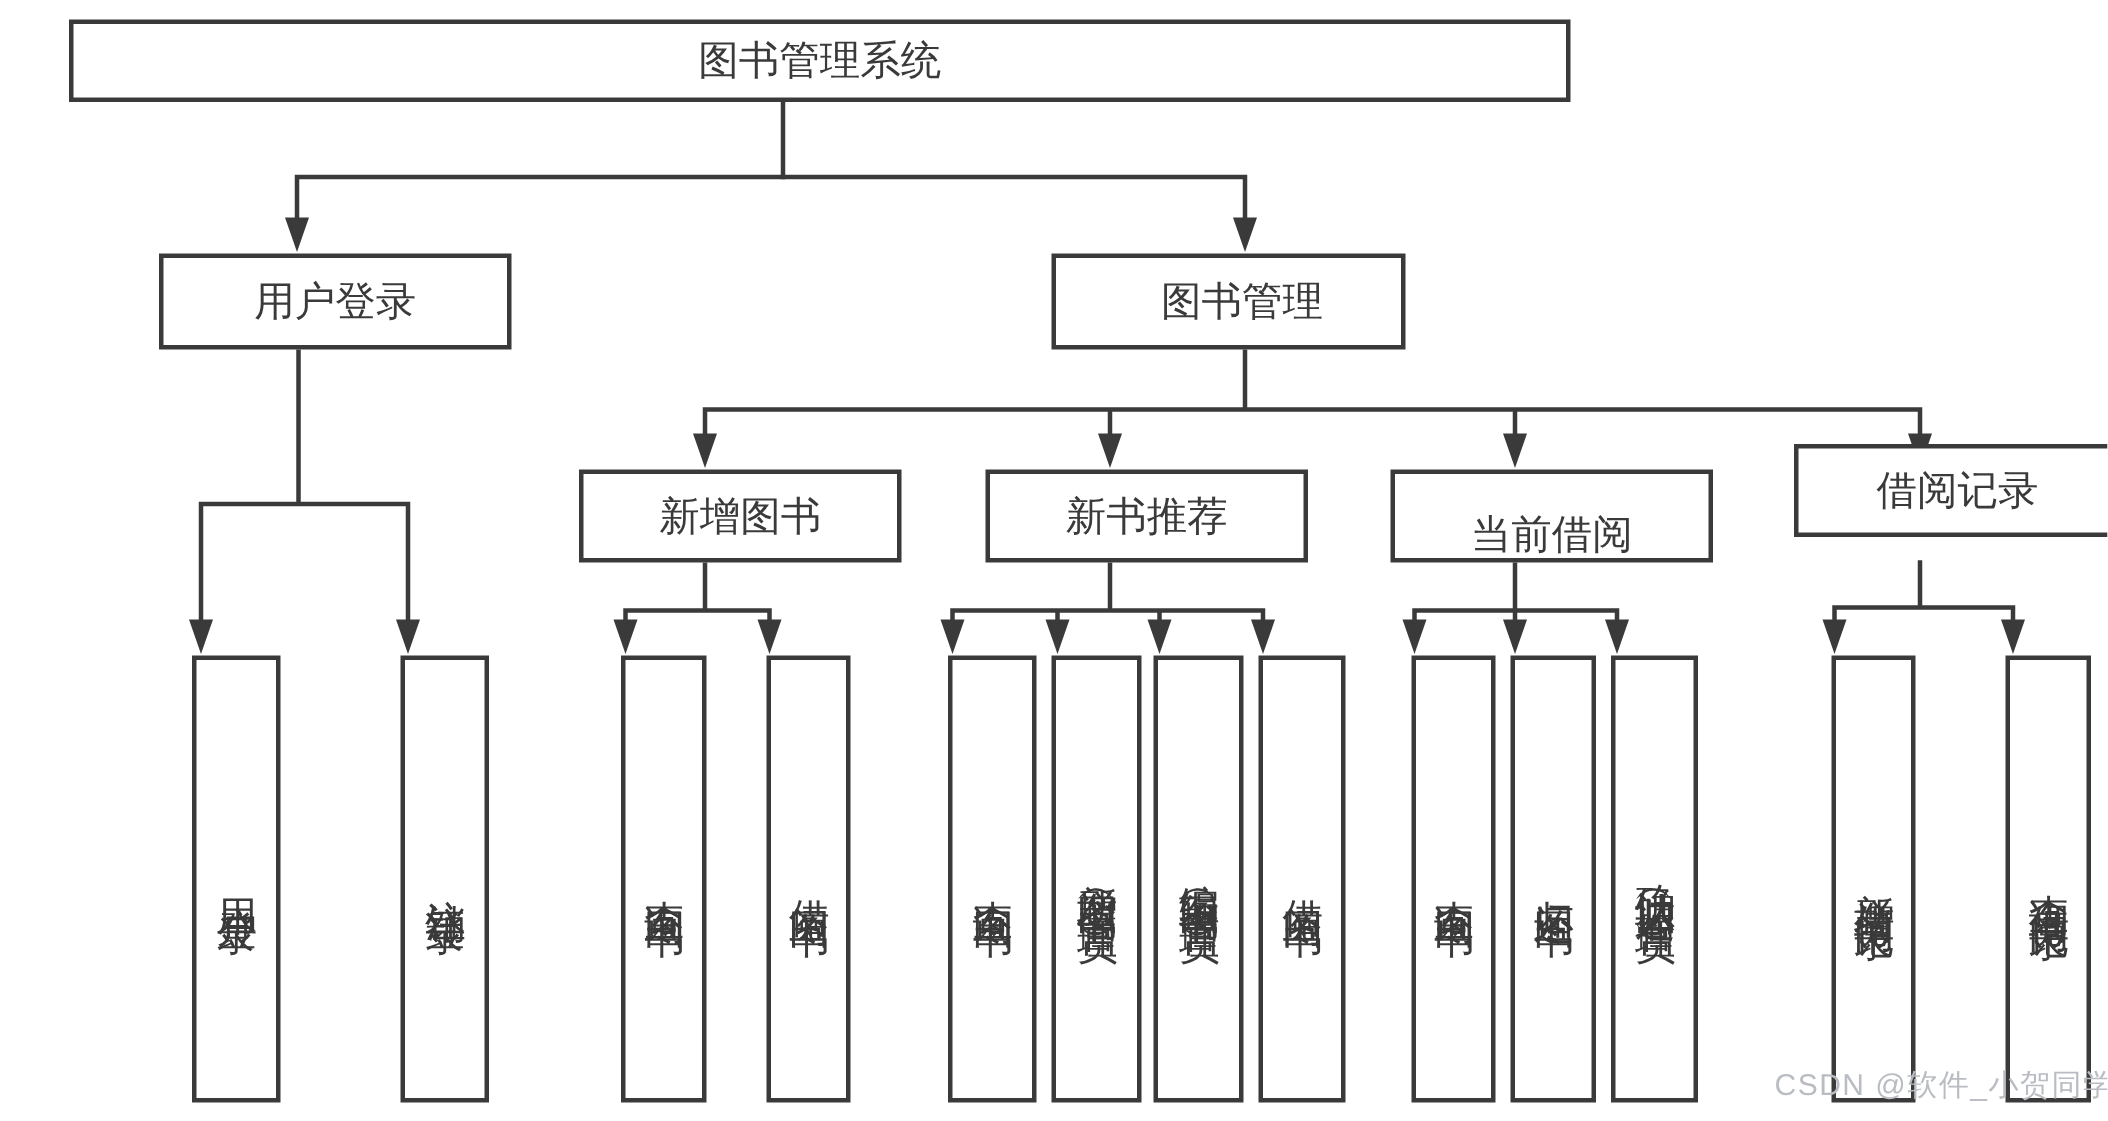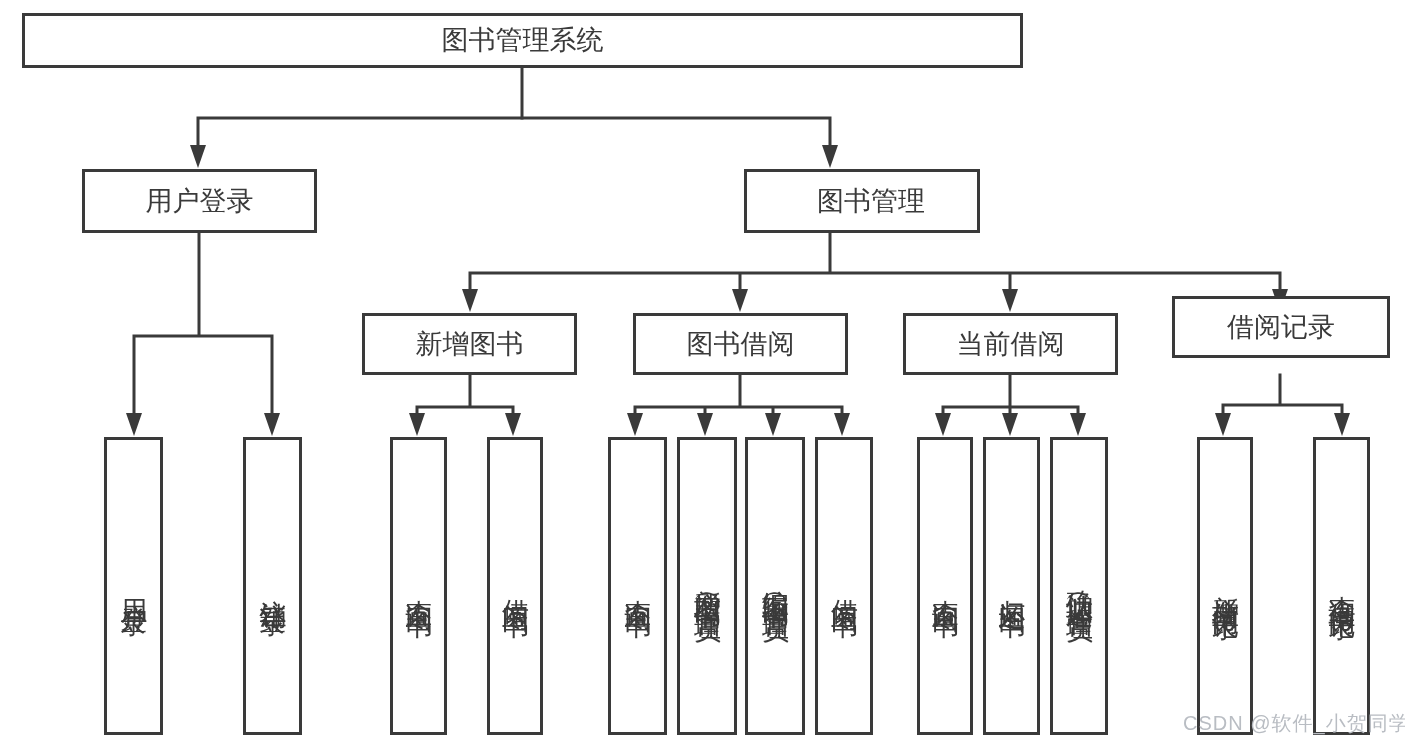--- a/index.html
+++ b/index.html
@@ -24,20 +24,21 @@
   .node {
     position: absolute;
     box-sizing: border-box;
     background: #ffffff;
     border: 3px solid var(--line, #3a3a3a);
     color: var(--text, #3a3a3a);
     display: flex;
     align-items: center;
     justify-content: center;
     z-index: 2;
+    margin-left: 24px;
   }
   .node .label {
     font-size: 27px;
     line-height: 1.2;
     white-space: nowrap;
   }
   .node.vert .label {
     writing-mode: vertical-rl;
     text-orientation: mixed;
     letter-spacing: 4px;
@@ -93,31 +94,31 @@
     </g>
   </svg>
 
   <div class="node" style="left:22px; top:13px; width:1001px; height:55px;">
     <span class="label">图书管理系统</span>
   </div>
 
   <div class="node" style="left:82px; top:169px; width:235px; height:64px;">
     <span class="label">用户登录</span>
   </div>
-  <div class="node" style="left:744px; top:169px; width:236px; height:64px;padding-left:18px;">
+  <div class="node" style="left:677px; top:169px; width:236px; height:64px;padding-left:18px;">
     <span class="label">图书管理</span>
   </div>
 
   <div class="node" style="left:362px; top:313px; width:215px; height:62px;">
     <span class="label">新增图书</span>
   </div>
   <div class="node" style="left:633px; top:313px; width:215px; height:62px;">
-    <span class="label">图书借阅</span>
+    <span class="label">新书推荐</span>
   </div>
-  <div class="node" style="left:903px; top:313px; width:215px; height:62px;">
+  <div class="node" style="left:903px; top:313px; width:215px; height:62px;align-items:flex-end;">
     <span class="label">当前借阅</span>
   </div>
   <div class="node" style="left:1172px; top:296px; width:218px; height:62px;">
     <span class="label">借阅记录</span>
   </div>
 
   <div class="node vert" style="left:104px; top:437px; width:59px; height:298px;">
     <span class="label">用户登录</span>
   </div>
   <div class="node vert" style="left:243px; top:437px; width:59px; height:298px;">

